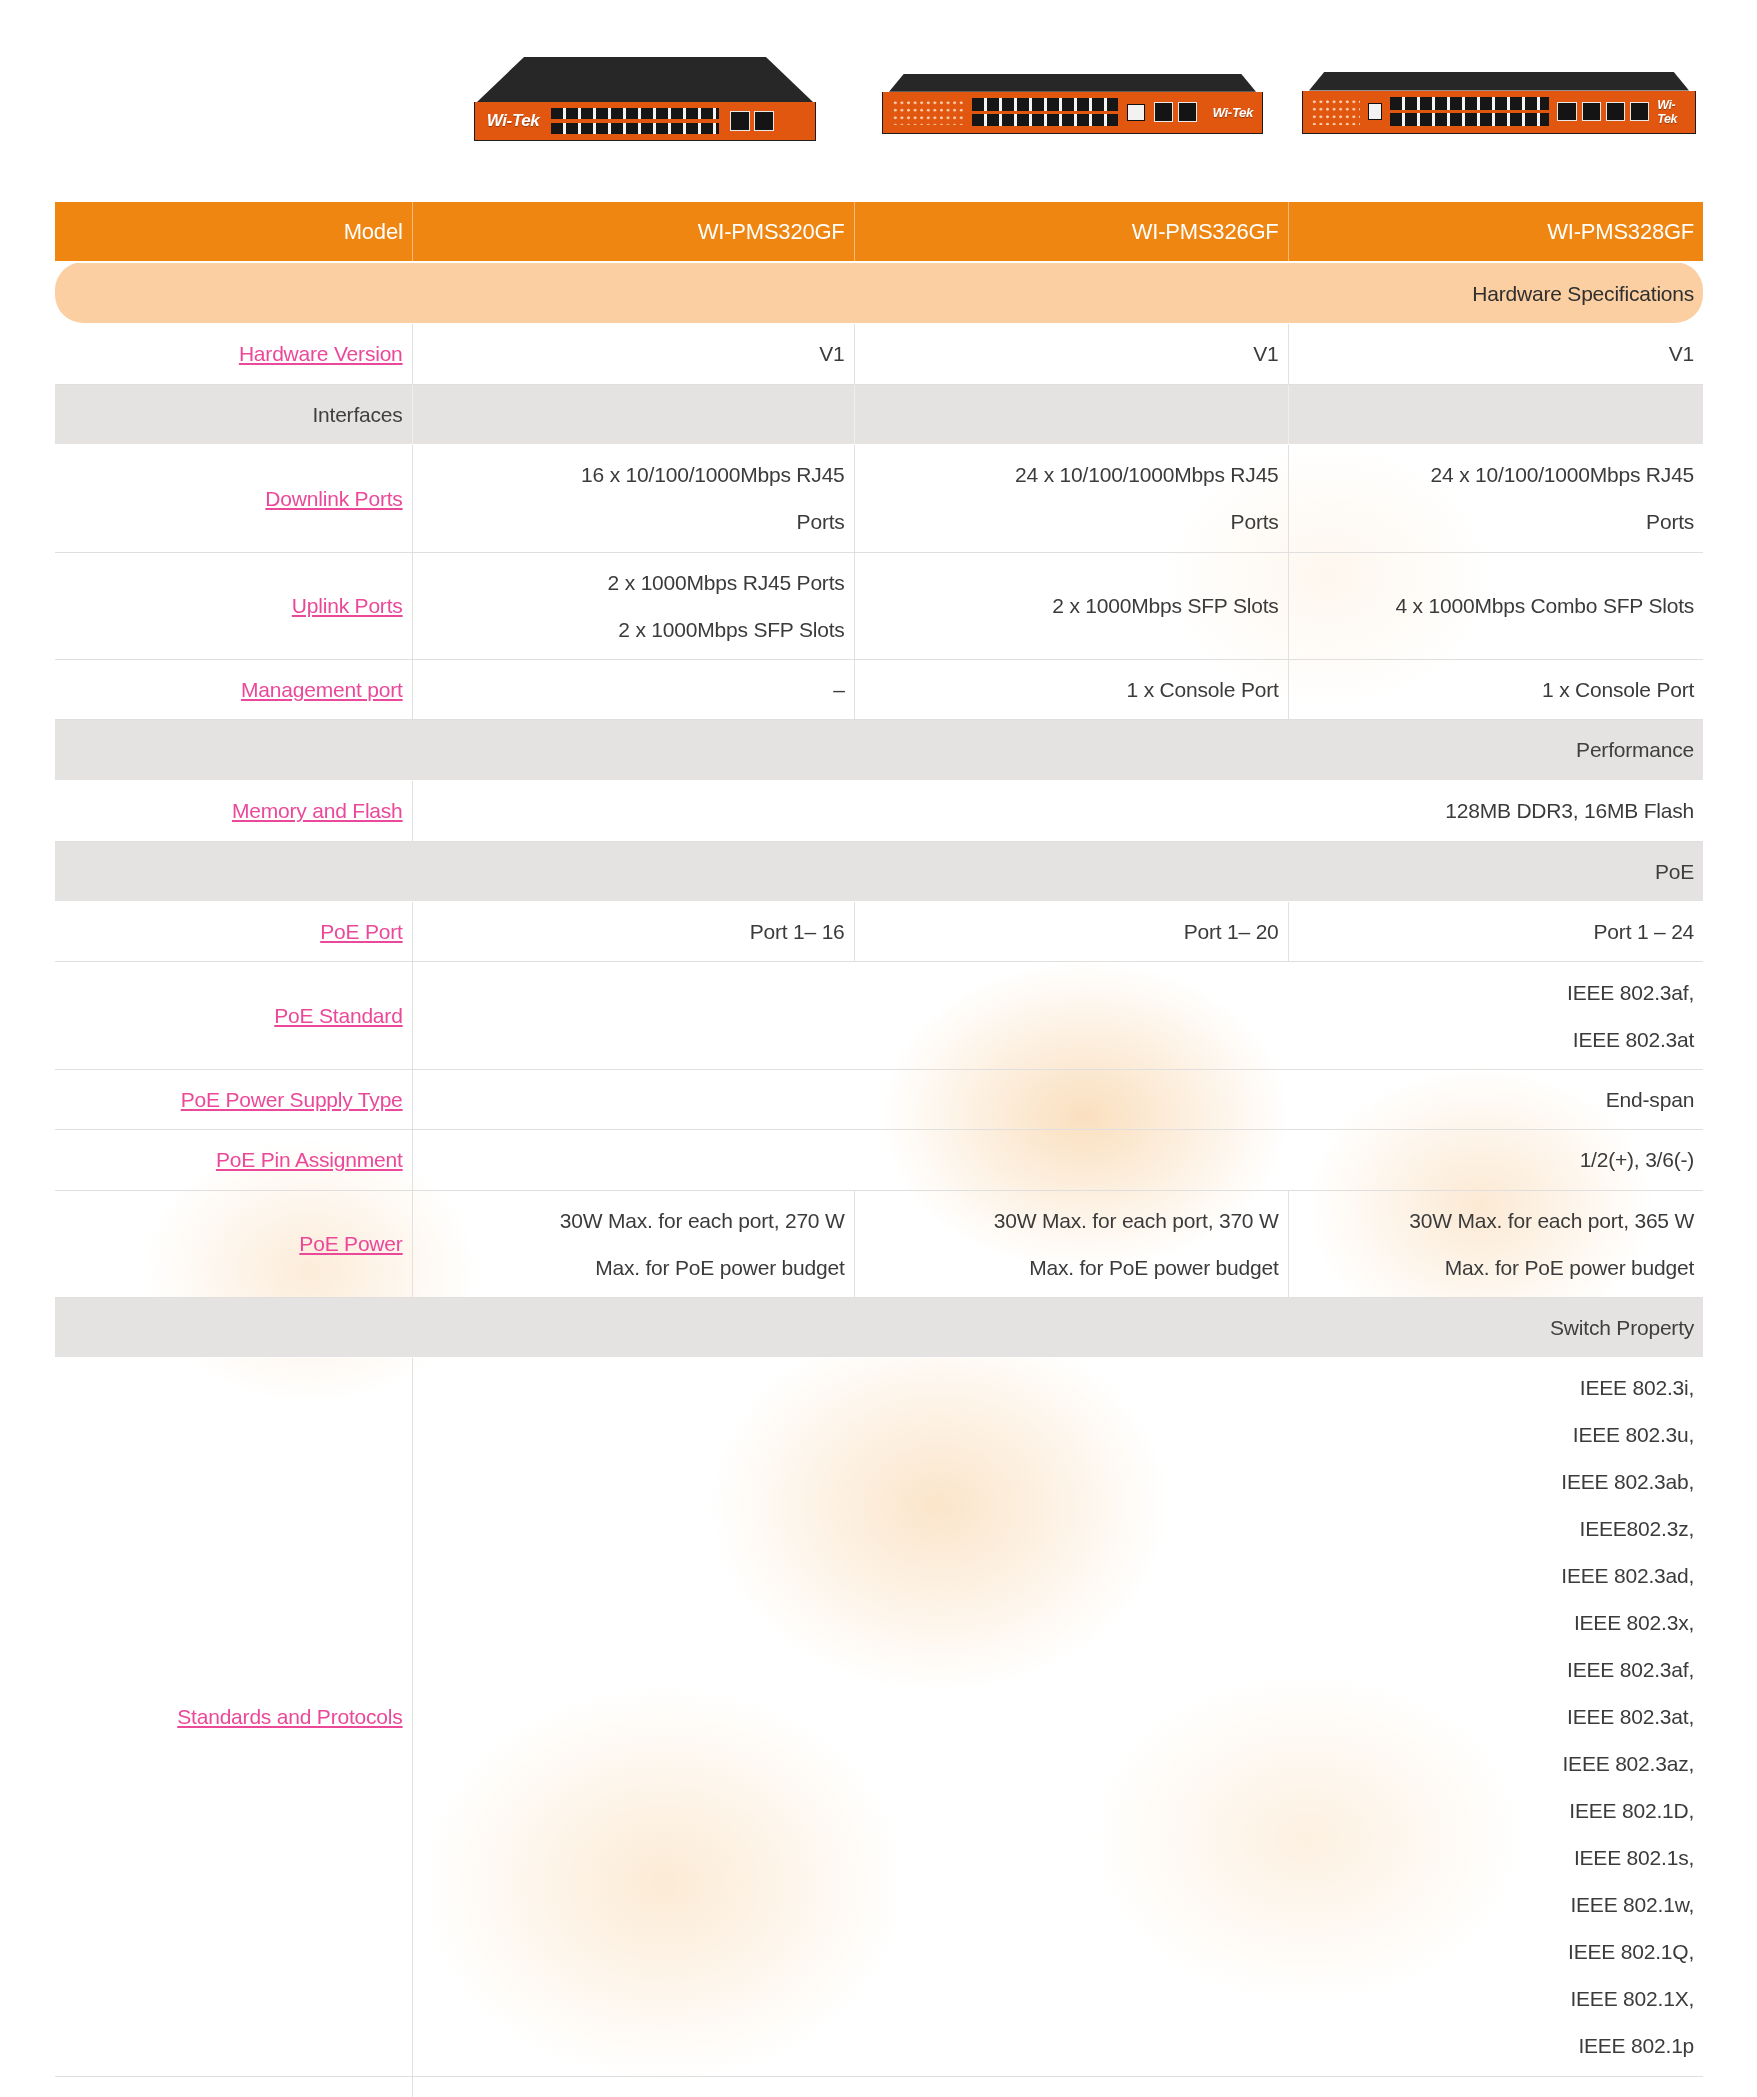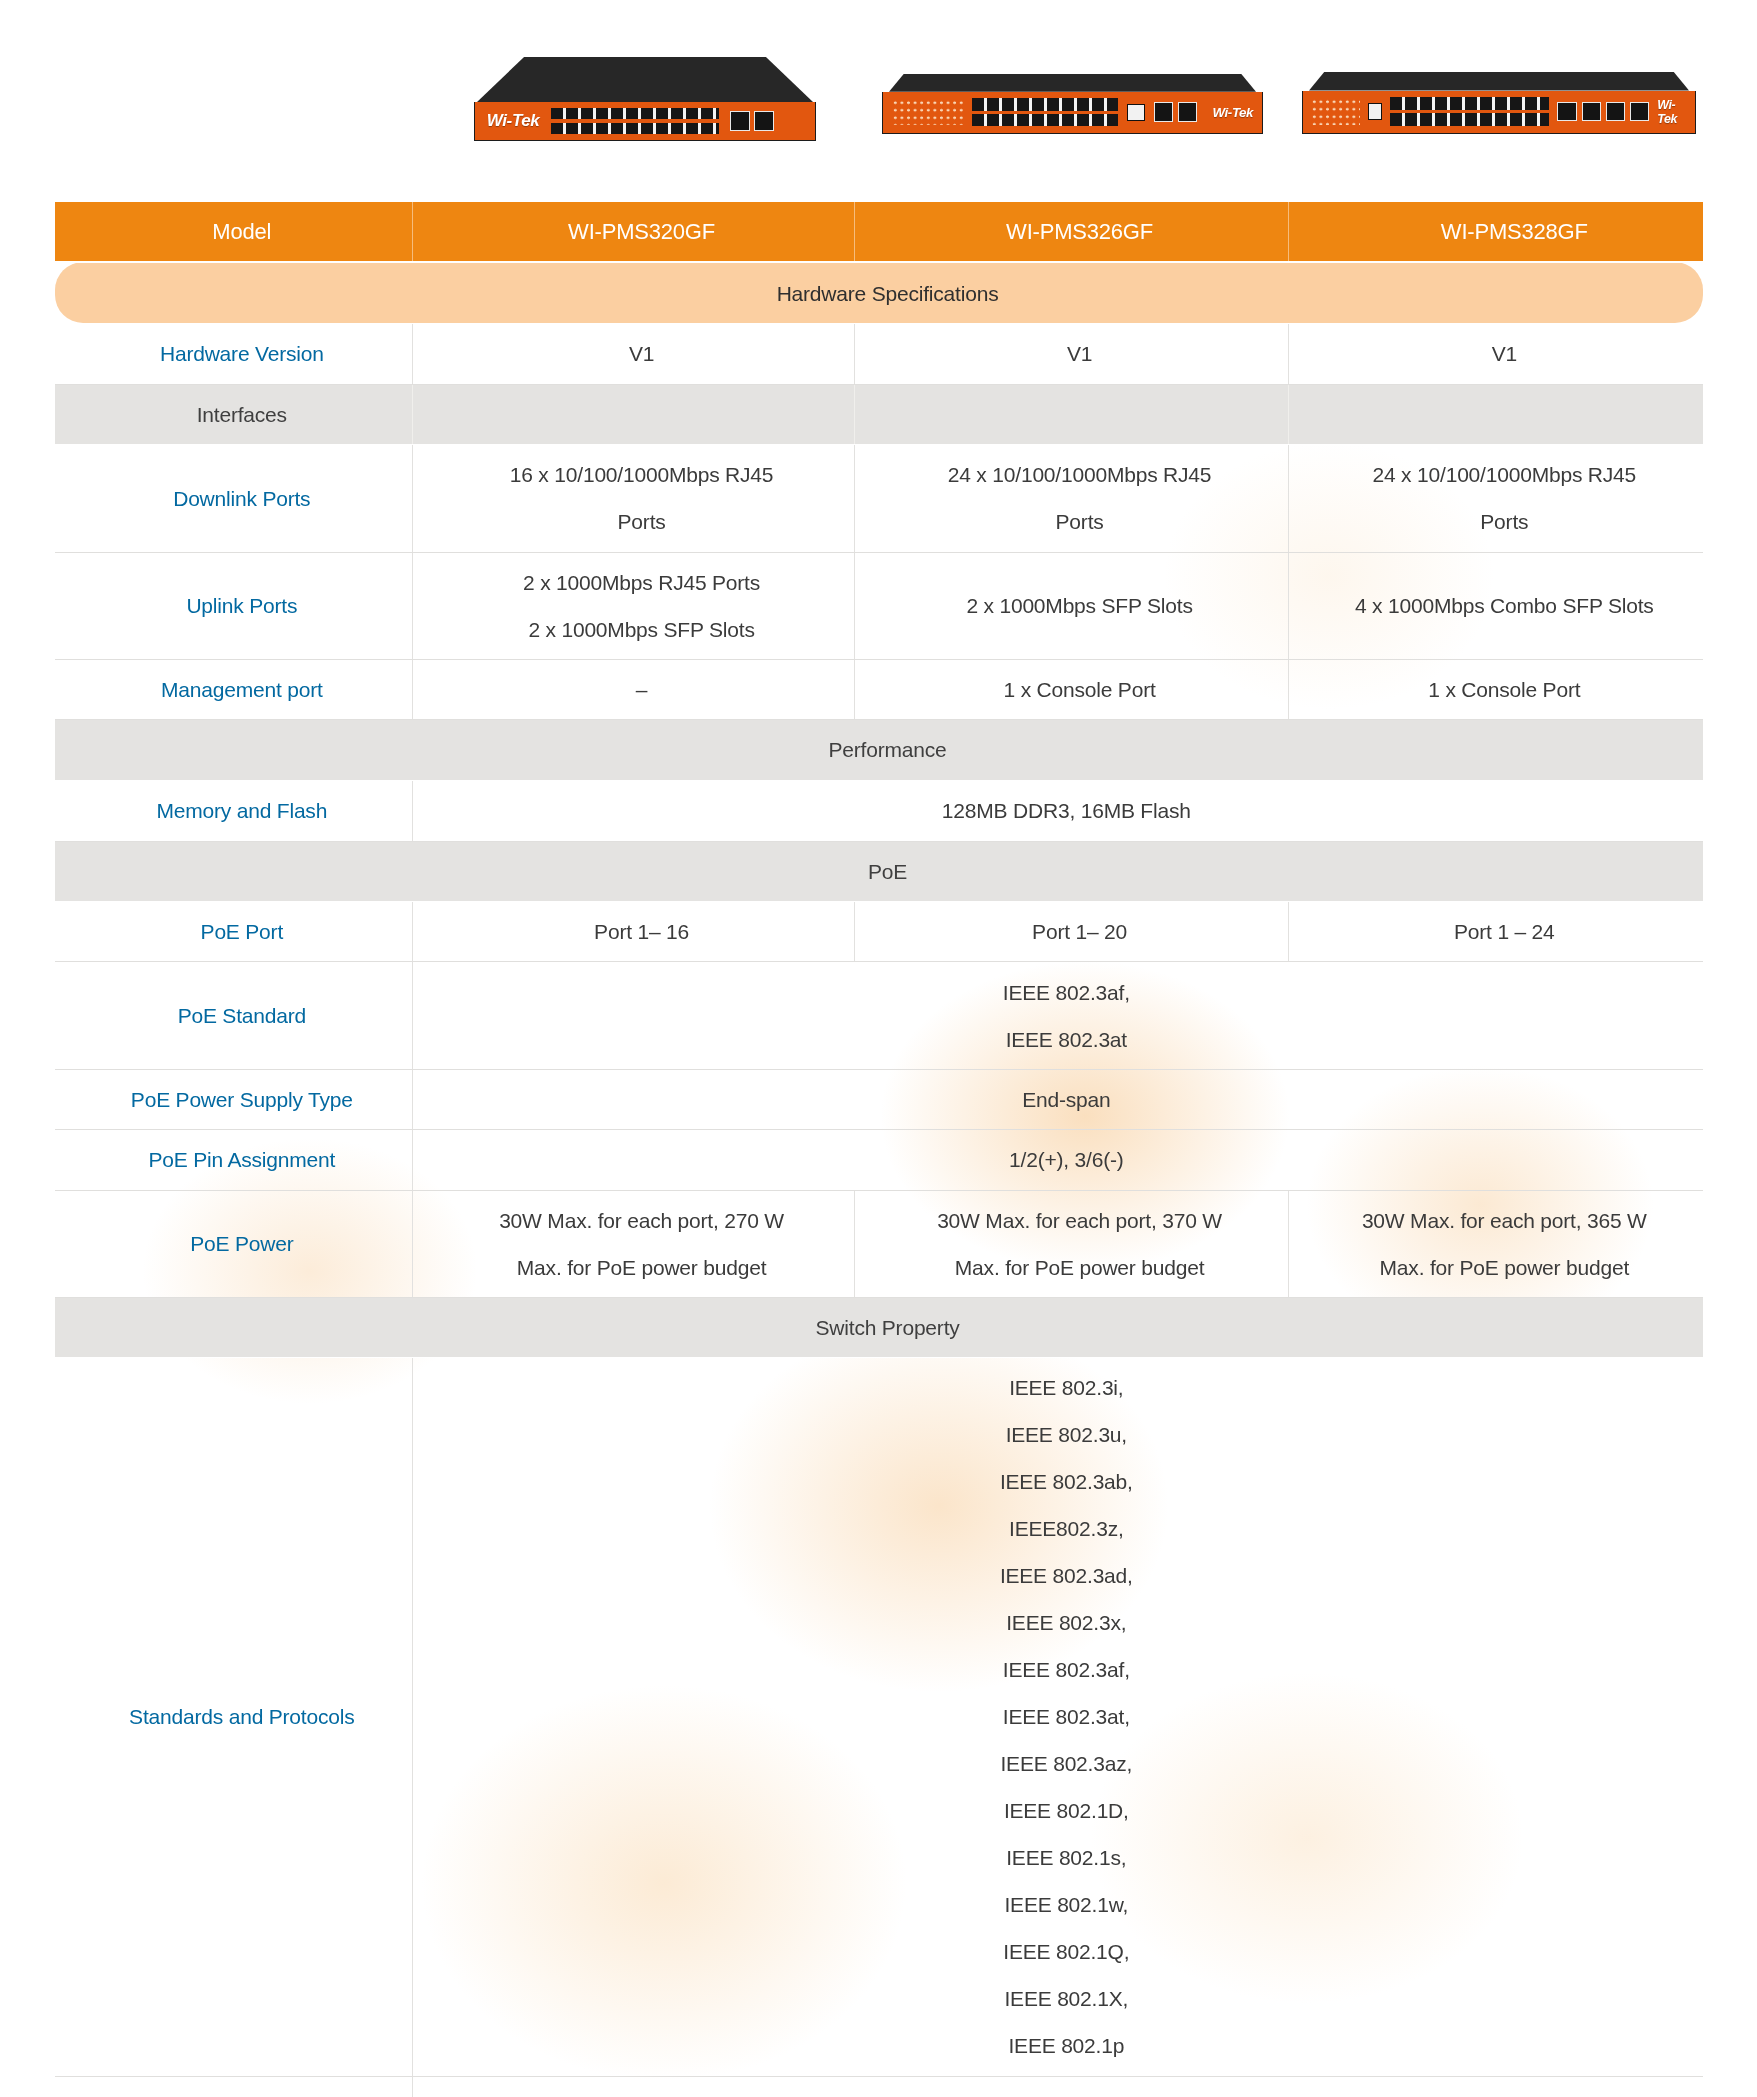--- a/index.html
+++ b/index.html
@@ -58,36 +58,36 @@
   #product3 .port-row{height:13px;width:159px;}
   #product3 .led-grid{width:62px;height:27.5px;}
 
   
   table.spec{
     position:absolute;left:55px;top:202px;width:1648px;z-index:2;
     border-collapse:collapse;table-layout:fixed;
     font-size:21px;letter-spacing:-0.2px;
   }
   .spec td,.spec th{
-    box-sizing:border-box;vertical-align:middle;text-align:center;
+    box-sizing:border-box;vertical-align:middle;text-align:right;
     padding:6.2px 8.9px 6.2px 26px;line-height:47px;white-space:pre-line;
   }
   .spec th{
     background:#ee8611;color:#ffffff;font-weight:normal;font-size:22px;
     border-right:1.8px solid rgba(255,255,255,.45);border-bottom:2.2px solid #ffffff;
   }
   .spec th:last-child{border-right:none;padding-left:46px;}
   .spec td{border-bottom:1.8px solid #e0dfdd;}
   .spec .divided td{border-right:1.8px solid #e2e1df;}
   .spec .divided td:last-child{border-right:none;}
   .sec-peach td{background:#fbcfa1;border-bottom:1.8px solid #ffffff;color:#2f2f2f;border-radius:28px;}
   .sec-grey td{background:#e4e3e1;border-bottom:1.8px solid #ffffff;color:#3f3f3f;}
   .sec-grey.divided td{border-right:1.8px solid #f0efec;}
   .sec-grey.divided td:last-child{border-right:none;}
-  .lbl{color:#0369a1;}
+  .lbl{color:#ec4899;text-decoration:underline;}
 </style>
 </head>
 <body>
 
 <div class="page">
 
   <div class="product" id="product1">
     <div class="p-top"></div>
     <div class="p-front">
       <span class="logo">Wi-Tek</span>

